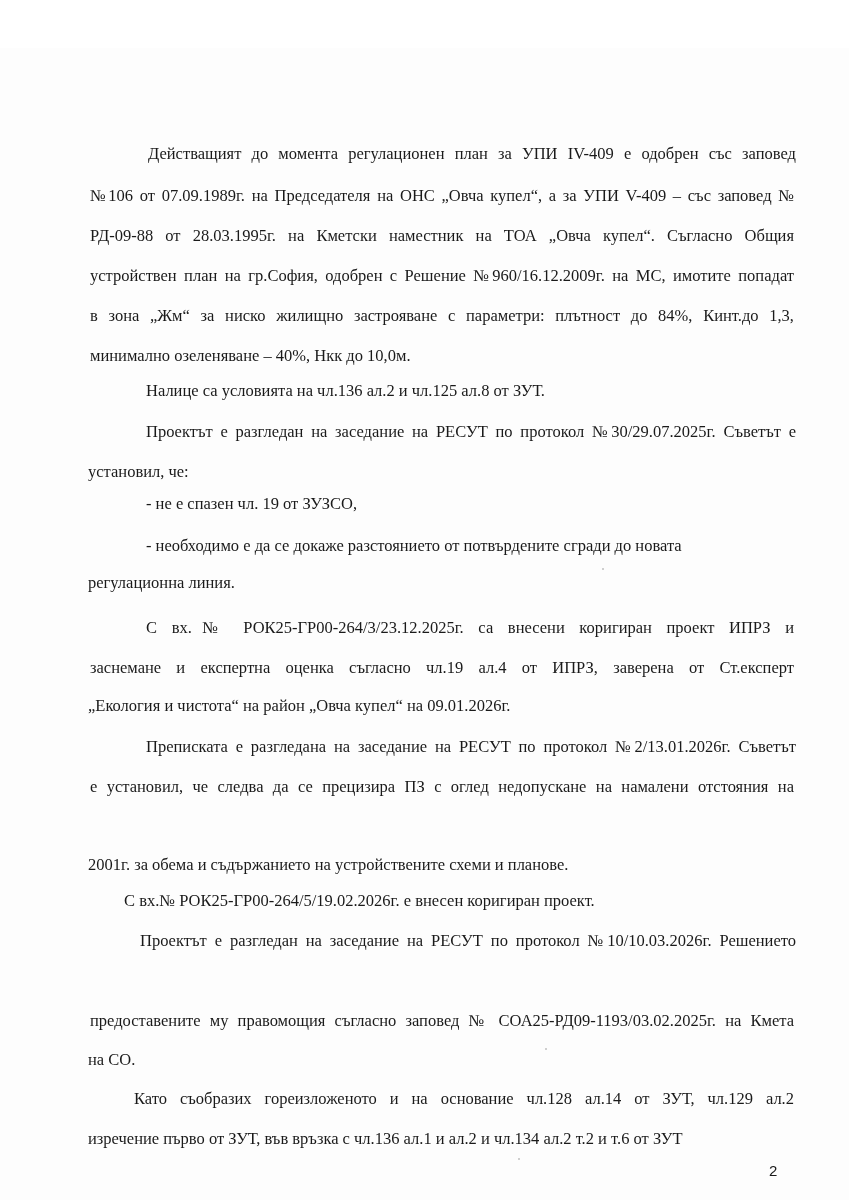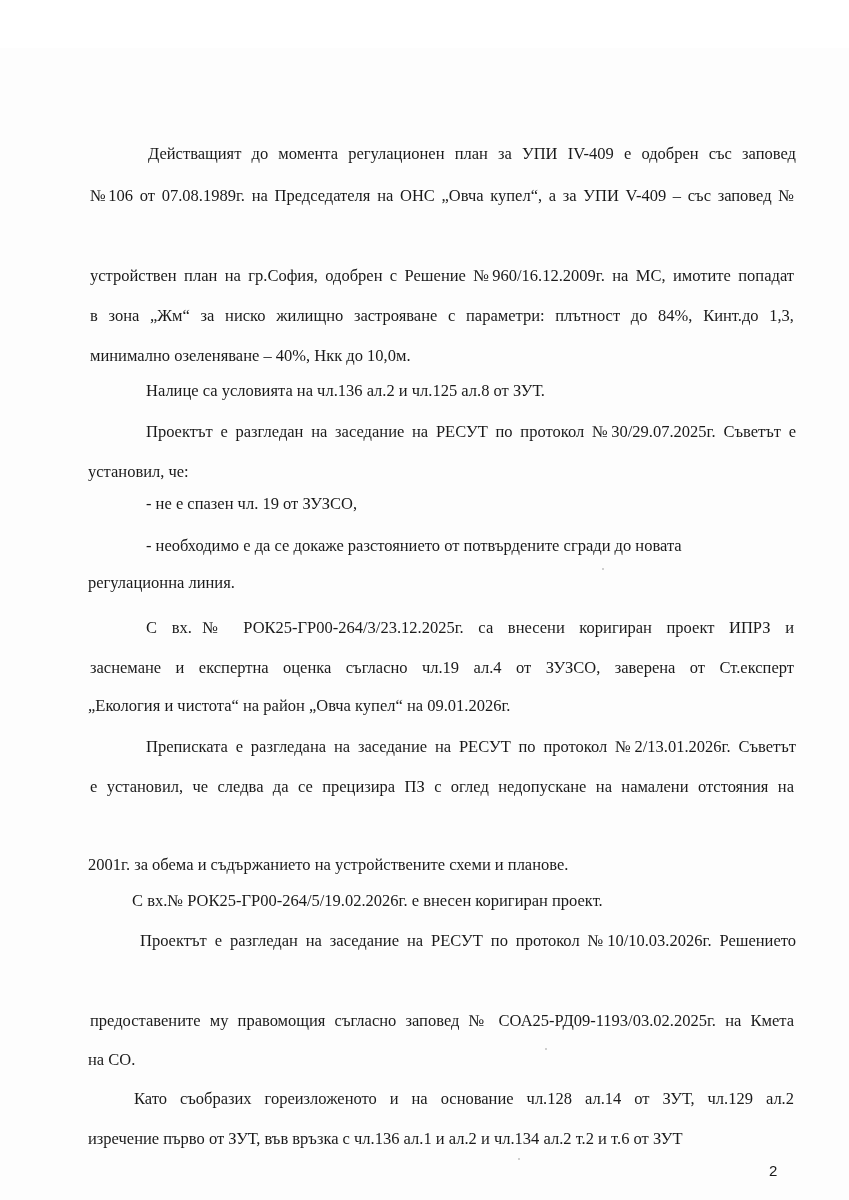--- a/index.html
+++ b/index.html
@@ -43,43 +43,44 @@
       background: #bfbfbf;
       border-radius: 1px;
     }
   </style>
 </head>
 <body>
 
 <div id="page">
 
   <div class="line justified" style="left:148px;width:648px;top:96px;">Действащият до момента регулационен план за УПИ IV-409 е одобрен със заповед</div>
-  <div class="line justified" style="top:138px;">№106 от 07.08.1989г. на Председателя на ОНС „Овча купел“, а за УПИ V-409 – със заповед №</div>
+  <div class="line justified" style="top:138px;">№106 от 07.09.1989г. на Председателя на ОНС „Овча купел“, а за УПИ V-409 – със заповед №</div>
+  <div class="line justified" style="top:178px;">РД-09-88 от 28.03.1995г. на Кметски наместник на ТОА „Овча купел“.  Съгласно Общия</div>
   <div class="line justified" style="top:218px;">устройствен план на гр.София, одобрен с Решение №960/16.12.2009г. на МС, имотите  попадат</div>
   <div class="line justified" style="top:258px;">в зона „Жм“ за ниско жилищно застрояване с параметри:  плътност до 84%, Кинт.до 1,3,</div>
   <div class="line" style="left:90px;top:298px;">минимално озеленяване – 40%, Нкк до 10,0м.</div>
 
   <div class="line" style="left:146px;top:333px;">Налице са условията на чл.136  ал.2 и чл.125  ал.8 от ЗУТ.</div>
 
   <div class="line justified" style="left:146px;width:650px;top:374px;">Проектът е разгледан на заседание на РЕСУТ по протокол №30/29.07.2025г. Съветът е</div>
   <div class="line" style="left:88px;top:414px;">установил, че:</div>
 
   <div class="line" style="left:146px;top:446px;">-  не е спазен чл. 19 от ЗУЗСО,</div>
   <div class="line" style="left:146px;top:488px;">- необходимо е да се докаже разстоянието от потвърдените сгради до новата</div>
   <div class="line" style="left:88px;top:525px;">регулационна линия.</div>
 
   <div class="line justified" style="left:146px;width:648px;top:570px;">С  вх.№  РОК25-ГР00-264/3/23.12.2025г.  са  внесени    коригиран  проект  ИПРЗ    и</div>
-  <div class="line justified" style="top:610px;">заснемане и експертна оценка съгласно чл.19 ал.4 от ЗУЗСО, заверена от Ст.експерт</div>
+  <div class="line justified" style="top:610px;">заснемане и експертна оценка съгласно чл.19 ал.4 от ИПРЗ, заверена от Ст.експерт</div>
   <div class="line" style="left:88px;top:648px;">„Екология и чистота“ на район „Овча купел“ на 09.01.2026г.</div>
 
   <div class="line justified" style="left:146px;width:650px;top:689px;">Преписката е разгледана на заседание на РЕСУТ по протокол №2/13.01.2026г. Съветът</div>
   <div class="line justified" style="top:729px;">е установил, че следва да се прецизира ПЗ с оглед недопускане на намалени отстояния на</div>
   <div class="line" style="left:88px;top:807px;">2001г. за обема и съдържанието на устройствените схеми и планове.</div>
 
-  <div class="line" style="left:132px;top:843px;">С вх.№ РОК25-ГР00-264/5/19.02.2026г. е внесен коригиран проект.</div>
+  <div class="line" style="left:124px;top:843px;">С вх.№ РОК25-ГР00-264/5/19.02.2026г. е внесен коригиран проект.</div>
 
   <div class="line justified" style="left:140px;width:656px;top:883px;">Проектът е разгледан на заседание на РЕСУТ по протокол №10/10.03.2026г. Решението</div>
   <div class="line justified" style="top:963px;">предоставените му правомощия съгласно заповед № СОА25-РД09-1193/03.02.2025г. на Кмета</div>
   <div class="line" style="left:88px;top:1002px;">на СО.</div>
 
   <div class="line justified" style="left:134px;width:660px;top:1041px;">Като съобразих гореизложеното и на основание чл.128 ал.14 от ЗУТ, чл.129 ал.2</div>
   <div class="line" style="left:88px;top:1081px;text-align:right;">изречение първо от ЗУТ,  във връзка с чл.136 ал.1 и ал.2 и чл.134 ал.2 т.2 и т.6 от ЗУТ</div>
 
   <div class="speck" style="left:602px;top:520px;"></div>
   <div class="speck" style="left:545px;top:1000px;"></div>

